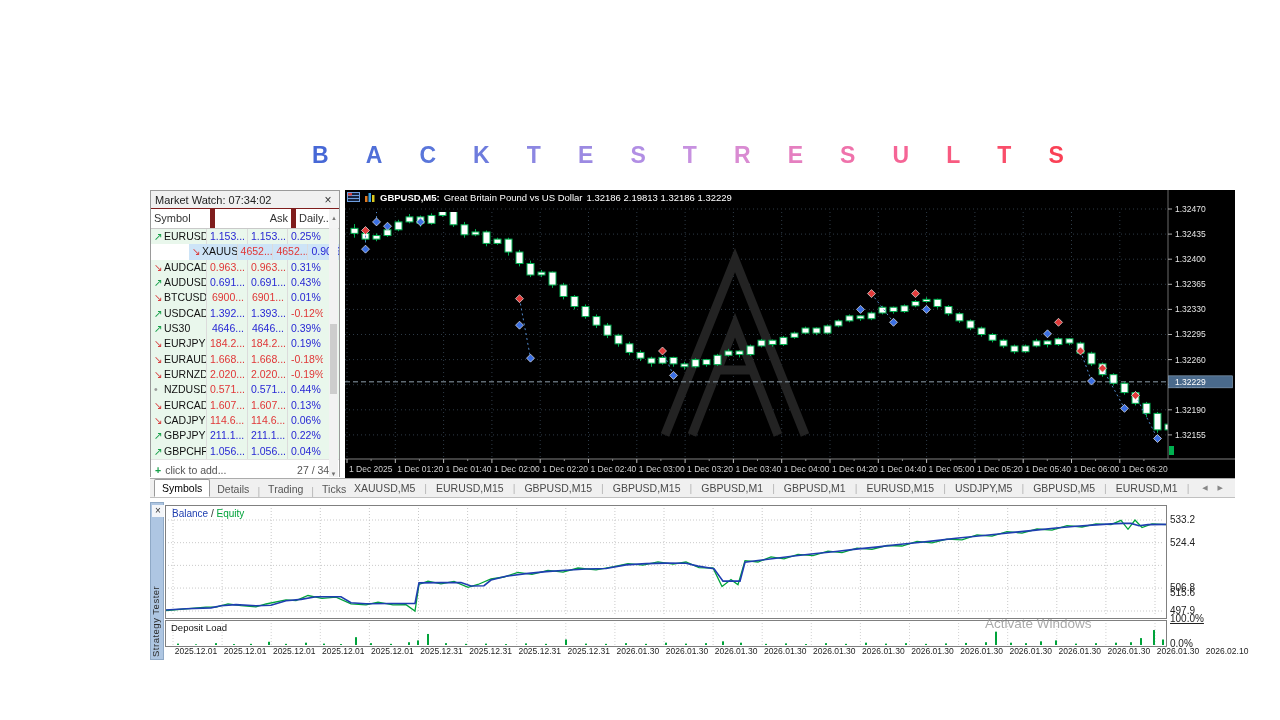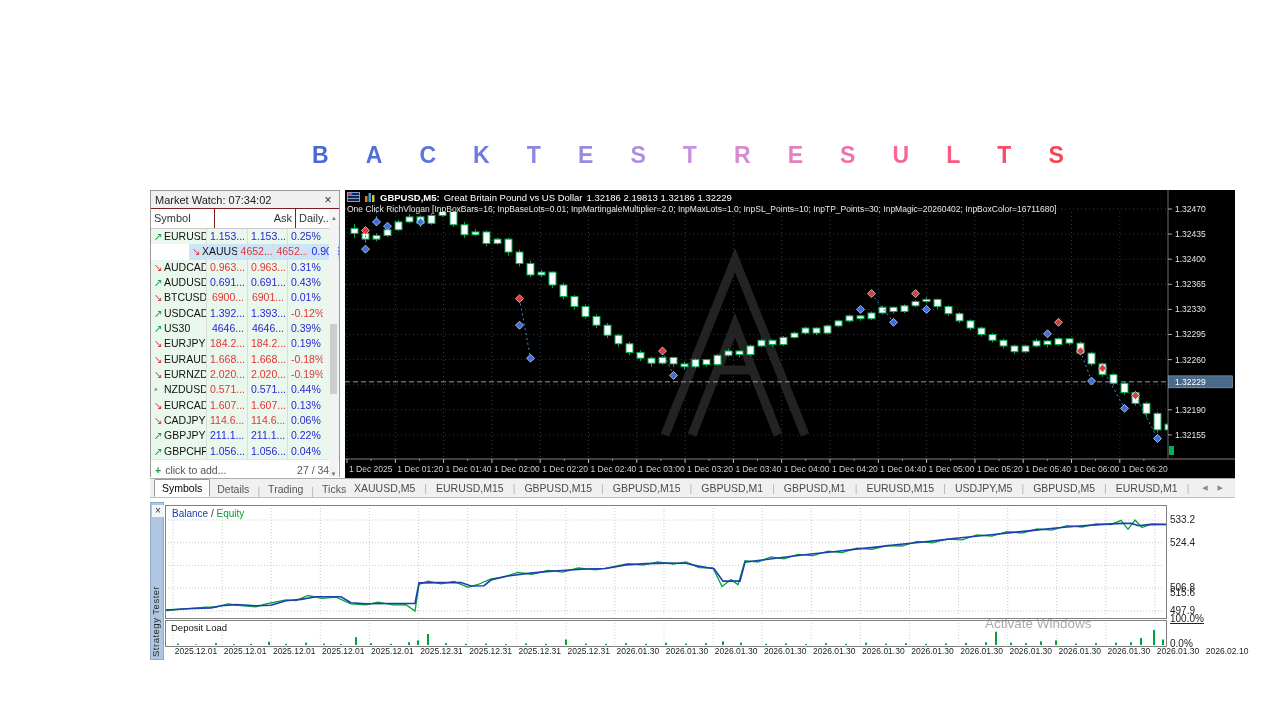--- a/index.html
+++ b/index.html
@@ -9,21 +9,21 @@
   #title-letters{position:absolute;left:312px;top:140px;width:752px;height:30px;
     display:flex;justify-content:space-between;font-weight:bold;font-size:23px;line-height:30px;}
   
   #market-watch{position:absolute;left:150px;top:190px;width:190px;height:287px;
     border:1px solid #9a9a9a;background:#fff;box-sizing:border-box;font-size:11px;}
   .mw-titlebar{height:17px;background:#f0f0f0;border-bottom:1px solid #7f1d1d;display:flex;
     align-items:center;padding:0 4px;color:#222;}
   .mw-titlebar .t{flex:1;font-size:11px;}
   .mw-close{width:14px;text-align:center;color:#333;font-size:12px;cursor:pointer;}
   .mw-header{height:19px;display:flex;border-bottom:1px solid #c9c9c9;color:#333;background:#fff;}
-  .mw-header .c{line-height:19px;border-right:1px solid #7f1d1d;padding:0 3px;box-sizing:border-box;}
+  .mw-header .c{line-height:19px;border-right:5px solid #7f1d1d;padding:0 3px;box-sizing:border-box;}
   .mw-header .c.sym{width:64px;}
   .mw-header .c.bid{width:41px;text-align:center;margin-top:36px;}
   .mw-header .c.ask{width:40px;text-align:right;}
   .mw-header .c.dly{width:33px;text-align:left;border-right:none;overflow:hidden;white-space:nowrap;}
   .mw-header .sc{width:10px;text-align:center;color:#777;font-size:6px;line-height:19px;background:#f4f4f4;}
   #mw-rows{height:230px;overflow:hidden;position:relative;}
   .mwr{height:15.33px;display:flex;background:#e9f7ec;font-size:10.5px;color:#111;}
   .mwr.sel{background:#cde4f7;margin-left:38px;}
   .mwr .c{line-height:15.3px;padding:0 3px;box-sizing:border-box;border-right:1px solid #dcdcdc;
     white-space:nowrap;overflow:hidden;}
@@ -528,21 +528,20 @@
         </svg>
         <svg width="12" height="10">
           <rect x="1" y="4" width="2.5" height="6" fill="#e07820"></rect>
           <rect x="4.5" y="1" width="2.5" height="9" fill="#3aa0e0"></rect>
           <rect x="8" y="3" width="2.5" height="7" fill="#d8c820"></rect>
         </svg>
         <span class="sym">GBPUSD,M5:</span>
         <span>Great Britain Pound vs US Dollar</span>
         <span>1.32186 2.19813 1.32186 1.32229</span>
       </div>
-      <div class="ch-l2">One Click RichVlogan [InpBoxBars=16; InpBaseLots=0.01; InpMartingaleMultiplier=2.0; InpMaxLots=1.0; InpSL_Points=10; InpTP_Points=30; InpMagic=20260402; InpBoxColor=16711680]</div>
     </div>
   </section>
 
   <div id="tabs-strip">
     <div id="mw-tabs">
         <span class="mwtab active">Symbols</span>
         <span class="mwtab">Details</span>
         <span class="tabsep">|</span>
         <span class="mwtab">Trading</span>
         <span class="tabsep">|</span>

